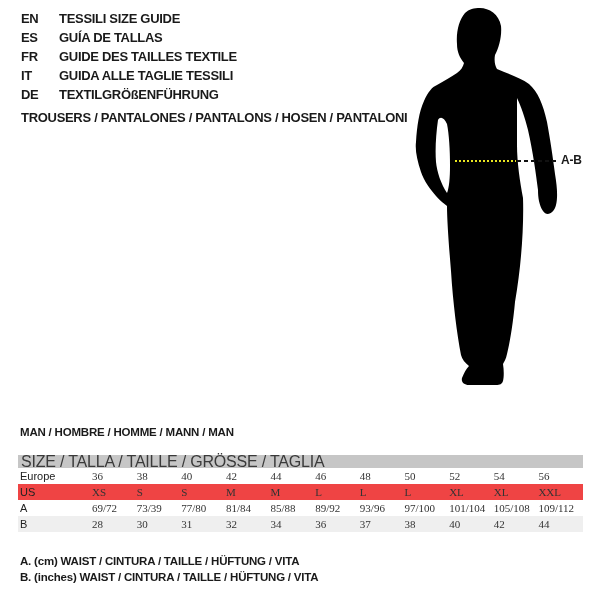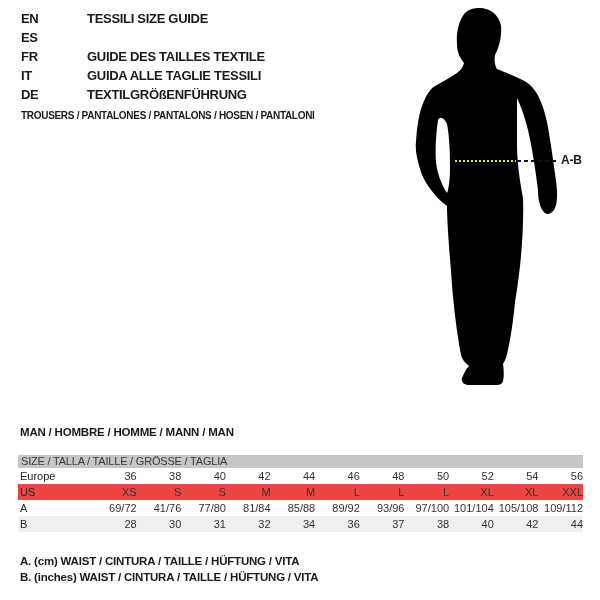--- a/index.html
+++ b/index.html
@@ -5,73 +5,74 @@
   html,body{margin:0;padding:0;}
   body{
     width:600px;height:600px;background:#ffffff;
     font-family:"Liberation Sans", sans-serif;
     color:#1a1a1a;overflow:hidden;
   }
   .canvas{position:relative;width:600px;height:600px;background:#fff;}
 
   
   .lang-list{position:absolute;left:21px;top:9px;}
-  .lang-row{display:flex;line-height:19px;font-size:13px;font-weight:bold;letter-spacing:-0.3px;gap:28px;}
+  .lang-row{display:flex;line-height:19px;font-size:13px;font-weight:bold;letter-spacing:-0.3px;}
   .lang-code{width:38px;}
   .lang-title{white-space:nowrap;}
 
   
   .category-heading{
     position:absolute;left:21px;top:110px;
-    font-size:10px;font-weight:bold;letter-spacing:-0.3px;white-space:nowrap;
+    font-size:13px;font-weight:bold;letter-spacing:-0.3px;white-space:nowrap;
   }
   .gender-heading{
     position:absolute;left:20px;top:426px;
     font-size:11.5px;font-weight:bold;letter-spacing:-0.2px;white-space:nowrap;
   }
 
   
   .figure-wrap{position:absolute;left:405px;top:0;width:175px;height:400px;}
   .measure-line{position:absolute;height:2.4px;top:160px;}
   .measure-on-body{left:455px;width:61px;}
   .measure-off-body{left:517px;width:42px;}
   .measure-label{
     position:absolute;left:561px;top:153px;
     font-size:12px;font-weight:bold;letter-spacing:-0.2px;
   }
 
   
   .size-table{position:absolute;left:18px;top:455px;width:565px;font-size:11px;color:#333;}
   .size-header{
     height:13px;line-height:13px;padding-left:3px;
-    font-size:11px;color:#3a3a3a;letter-spacing:-0.2px;
+    font-size:16px;color:#3a3a3a;letter-spacing:-0.2px;
   }
   .trow{display:flex;height:16px;line-height:16px;}
   .tlabel{width:72px;padding-left:2px;color:#222;}
-  .tcell{flex:1;text-align:right;}
+  .tcell{flex:1;text-align:left;font-family:Liberation Serif, serif;}
 
   
   .footnotes{position:absolute;left:20px;top:553px;}
   .footnote{
     font-size:11.5px;font-weight:bold;line-height:16px;
     letter-spacing:-0.2px;white-space:nowrap;
   }
 </style>
 </head>
 <body>
 
 <div class="canvas">
 
   <div class="lang-list">
     <div class="lang-row">
       <span class="lang-code">EN</span>
       <span class="lang-title">TESSILI SIZE GUIDE</span>
     </div>
     <div class="lang-row">
       <span class="lang-code">ES</span>
+      <span class="lang-title">GUÍA DE TALLAS</span>
     </div>
     <div class="lang-row">
       <span class="lang-code">FR</span>
       <span class="lang-title">GUIDE DES TAILLES TEXTILE</span>
     </div>
     <div class="lang-row">
       <span class="lang-code">IT</span>
       <span class="lang-title">GUIDA ALLE TAGLIE TESSILI</span>
     </div>
     <div class="lang-row">
@@ -164,21 +165,21 @@
           <div class="tcell">L</div>
           <div class="tcell">L</div>
           <div class="tcell">L</div>
           <div class="tcell">XL</div>
           <div class="tcell">XL</div>
           <div class="tcell">XXL</div>
         </div>
         <div class="trow">
           <div class="tlabel">A</div>
           <div class="tcell">69/72</div>
-          <div class="tcell">41/76</div>
+          <div class="tcell">73/39</div>
           <div class="tcell">77/80</div>
           <div class="tcell">81/84</div>
           <div class="tcell">85/88</div>
           <div class="tcell">89/92</div>
           <div class="tcell">93/96</div>
           <div class="tcell">97/100</div>
           <div class="tcell">101/104</div>
           <div class="tcell">105/108</div>
           <div class="tcell">109/112</div>
         </div>

